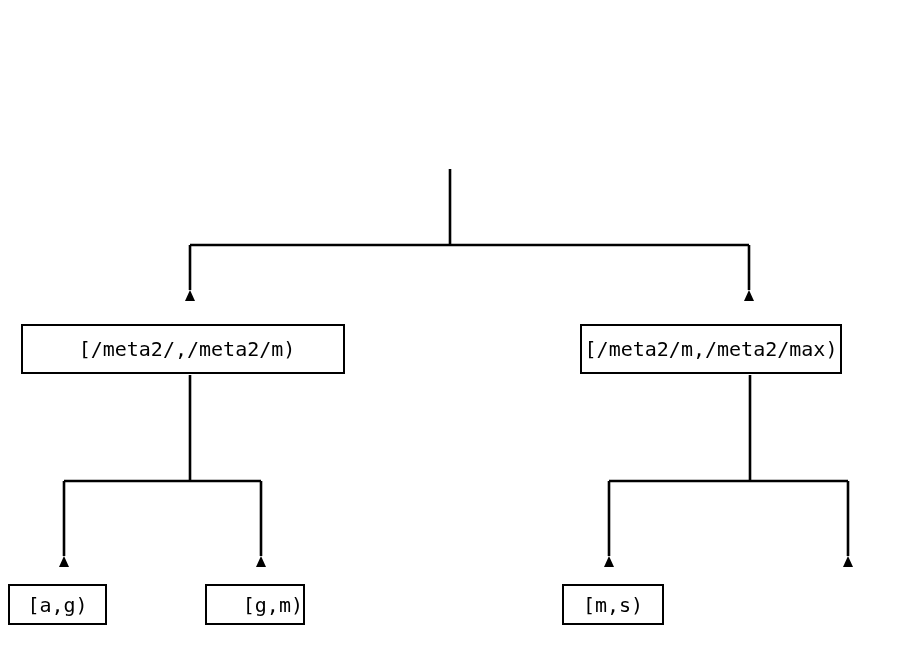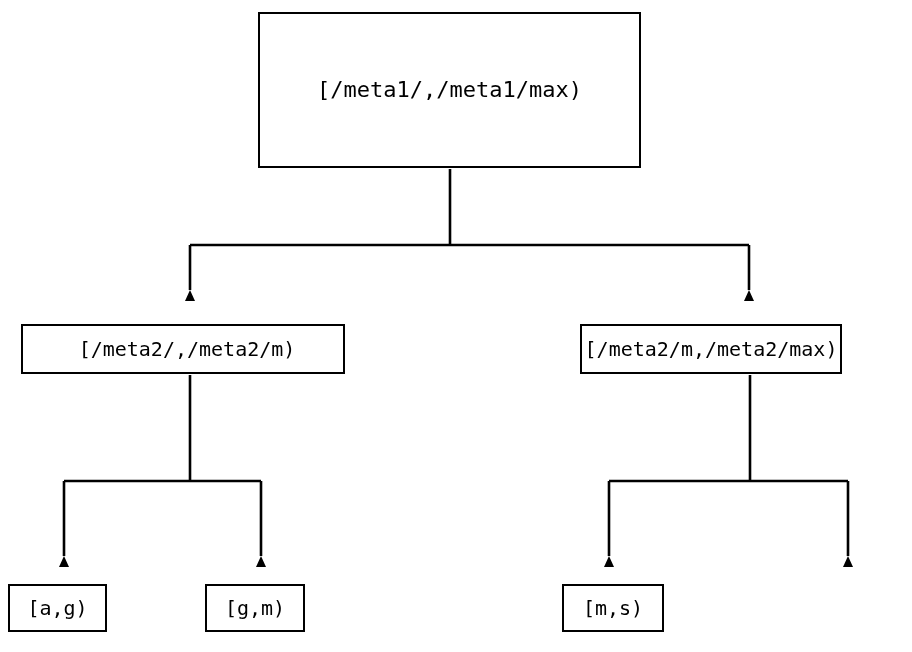--- a/index.html
+++ b/index.html
@@ -55,25 +55,25 @@
   }
   .node-mid-right {
     left: 580px;
     top: 324px;
     width: 262px;
     height: 50px;
     font-size: 20px;
   }
   .node-leaf {
     top: 584px;
-    height: 48px;
+    height: 41px;
     font-size: 20px;
   }
   .node-leaf-ag   { left: 8px;   width: 99px;  }
-  .node-leaf-gm   { left: 205px; width: 100px; }
+  .node-leaf-gm   { left: 205px; width: 100px; justify-content: flex-end; }
   .node-leaf-ms   { left: 562px; width: 102px; }
   .node-leaf-smax { left: 777px; width: 123px; }
 </style>
 </head>
 <body>
 
 <div id="diagram-root">
 
   <svg id="edges-layer" width="912" height="652" viewBox="0 0 912 652" xmlns="http://www.w3.org/2000/svg">
     <defs>
@@ -97,23 +97,20 @@
     </g>
 
     <g>
       <path d="M 750 375 L 750 481" stroke="#000000" stroke-width="2.6" fill="none"></path>
       <path d="M 609 481 L 848 481" stroke="#000000" stroke-width="2.6" fill="none"></path>
       <path d="M 609 481 L 609 556" stroke="#000000" stroke-width="2.6" fill="none" marker-end="url(#arrowhead)"></path>
       <path d="M 848 481 L 848 556" stroke="#000000" stroke-width="2.6" fill="none" marker-end="url(#arrowhead)"></path>
     </g>
   </svg>
 
-  <div class="node-box node-root">
-    <span>[/meta1/,/meta1/max)</span>
-  </div>
 
   <div class="node-box node-mid-left">
     <span>[/meta2/,/meta2/m)</span>
   </div>
 
   <div class="node-box node-mid-right">
     <span>[/meta2/m,/meta2/max)</span>
   </div>
 
   <div class="node-box node-leaf node-leaf-ag">

